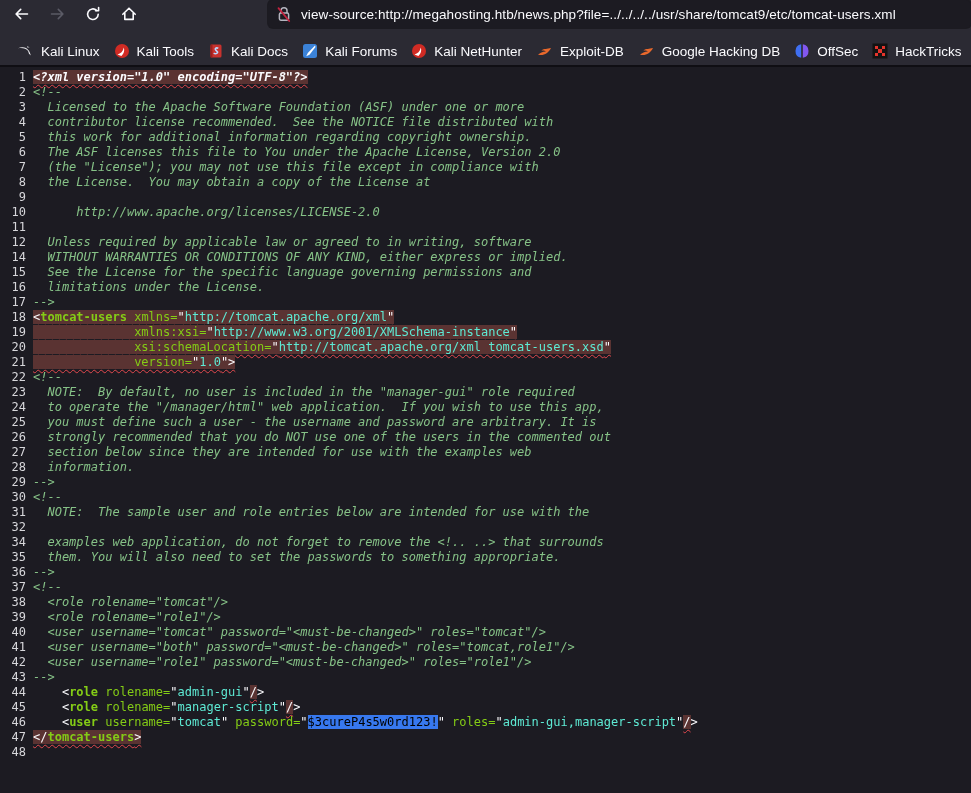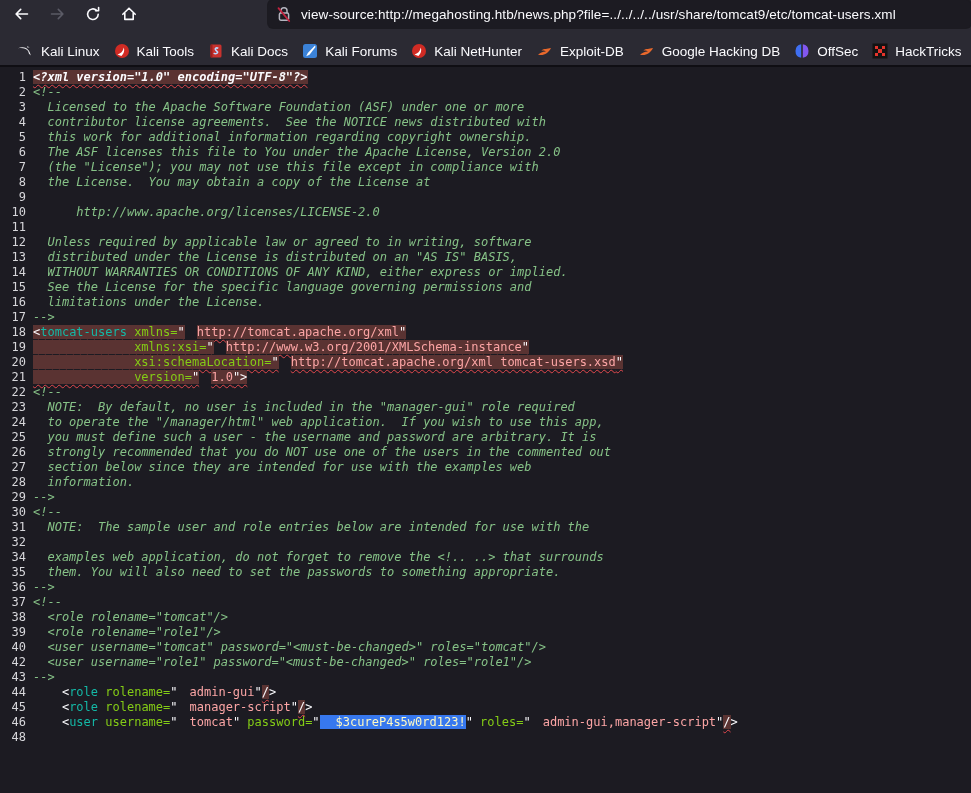--- a/index.html
+++ b/index.html
@@ -58,25 +58,25 @@
     background:#1c1b22; padding-top:3px;
     font-family:"DejaVu Sans Mono", monospace;
     font-size:12px; height:724px; overflow:hidden;
   }
   .line { display:flex; height:15px; line-height:15px; }
   .num  { width:33px; flex:none; text-align:right; padding-right:7px; color:#d7d7db; }
   .code { white-space:pre; }
 
   .tk-p  { color:#fbfbfe; }
   .tk-c  { color:#86c287; font-style:italic; }
-  .tk-t  { color:#14b8a6; font-weight:normal; }
+  .tk-t  { color:#84cc16; font-weight:bold; }
   .tk-a  { color:#84cc16; font-weight:normal; }
-  .tk-v  { color:#fca5a5;margin-left:12px; }
+  .tk-v  { color:#5eead4; }
   .tk-pi { color:#fbfbfe; font-weight:bold; font-style:italic; }
-  .tk-s  { background:#3778ee; color:#fef9c3;padding-left:16px; }
+  .tk-s  { background:#3778ee; color:#000000; }
   .err {
     background:#5a3332;
     text-decoration:underline wavy #e2484d 1px;
     text-underline-offset:3px;
     text-decoration-skip-ink:none;
   }
 </style>
 </head>
 <body>
 
@@ -199,21 +199,21 @@
       <div class="line">
         <span class="num">2</span>
         <span class="code"><span class="tk-c">&lt;!--</span></span>
       </div>
       <div class="line">
         <span class="num">3</span>
         <span class="code"><span class="tk-c">  Licensed to the Apache Software Foundation (ASF) under one or more</span></span>
       </div>
       <div class="line">
         <span class="num">4</span>
-        <span class="code"><span class="tk-c">  contributor license agreements.  See the NOTICE news distributed with</span></span>
+        <span class="code"><span class="tk-c">  contributor license recommended.  See the NOTICE file distributed with</span></span>
       </div>
       <div class="line">
         <span class="num">5</span>
         <span class="code"><span class="tk-c">  this work for additional information regarding copyright ownership.</span></span>
       </div>
       <div class="line">
         <span class="num">6</span>
         <span class="code"><span class="tk-c">  The ASF licenses this file to You under the Apache License, Version 2.0</span></span>
       </div>
       <div class="line">
@@ -234,24 +234,20 @@
       </div>
       <div class="line">
         <span class="num">11</span>
         <span class="code"></span>
       </div>
       <div class="line">
         <span class="num">12</span>
         <span class="code"><span class="tk-c">  Unless required by applicable law or agreed to in writing, software</span></span>
       </div>
       <div class="line">
-        <span class="num">13</span>
-        <span class="code"><span class="tk-c">  distributed under the License is distributed on an "AS IS" BASIS,</span></span>
-      </div>
-      <div class="line">
         <span class="num">14</span>
         <span class="code"><span class="tk-c">  WITHOUT WARRANTIES OR CONDITIONS OF ANY KIND, either express or implied.</span></span>
       </div>
       <div class="line">
         <span class="num">15</span>
         <span class="code"><span class="tk-c">  See the License for the specific language governing permissions and</span></span>
       </div>
       <div class="line">
         <span class="num">16</span>
         <span class="code"><span class="tk-c">  limitations under the License.</span></span>
@@ -341,37 +337,45 @@
       </div>
       <div class="line">
         <span class="num">39</span>
         <span class="code"><span class="tk-c">  &lt;role rolename="role1"/&gt;</span></span>
       </div>
       <div class="line">
         <span class="num">40</span>
         <span class="code"><span class="tk-c">  &lt;user username="tomcat" password="&lt;must-be-changed&gt;" roles="tomcat"/&gt;</span></span>
       </div>
       <div class="line">
+        <span class="num">41</span>
+        <span class="code"><span class="tk-c">  &lt;user username="both" password="&lt;must-be-changed&gt;" roles="tomcat,role1"/&gt;</span></span>
+      </div>
+      <div class="line">
         <span class="num">42</span>
         <span class="code"><span class="tk-c">  &lt;user username="role1" password="&lt;must-be-changed&gt;" roles="role1"/&gt;</span></span>
       </div>
       <div class="line">
         <span class="num">43</span>
         <span class="code"><span class="tk-c">--&gt;</span></span>
       </div>
       <div class="line">
         <span class="num">44</span>
         <span class="code"><span class="tk-p">    &lt;</span><span class="tk-t">role</span><span class="tk-a"> rolename=</span><span class="tk-p">"</span><span class="tk-v">admin-gui</span><span class="tk-p">"</span><span class="tk-p err">/</span><span class="tk-p">&gt;</span></span>
       </div>
       <div class="line">
         <span class="num">45</span>
         <span class="code"><span class="tk-p">    &lt;</span><span class="tk-t">role</span><span class="tk-a"> rolename=</span><span class="tk-p">"</span><span class="tk-v">manager-script</span><span class="tk-p">"</span><span class="tk-p err">/</span><span class="tk-p">&gt;</span></span>
       </div>
       <div class="line">
         <span class="num">46</span>
         <span class="code"><span class="tk-p">    &lt;</span><span class="tk-t">user</span><span class="tk-a"> username=</span><span class="tk-p">"</span><span class="tk-v">tomcat</span><span class="tk-p">"</span><span class="tk-a"> password=</span><span class="tk-p">"</span><span class="tk-s">$3cureP4s5w0rd123!</span><span class="tk-p">"</span><span class="tk-a"> roles=</span><span class="tk-p">"</span><span class="tk-v">admin-gui,manager-script</span><span class="tk-p">"</span><span class="tk-p err">/</span><span class="tk-p">&gt;</span></span>
       </div>
       <div class="line">
+        <span class="num">47</span>
+        <span class="code"><span class="tk-p err">&lt;/</span><span class="tk-t err">tomcat-users</span><span class="tk-p err">&gt;</span></span>
+      </div>
+      <div class="line">
         <span class="num">48</span>
         <span class="code"></span>
       </div>
     </div>
 </div>
 
 </body></html>

